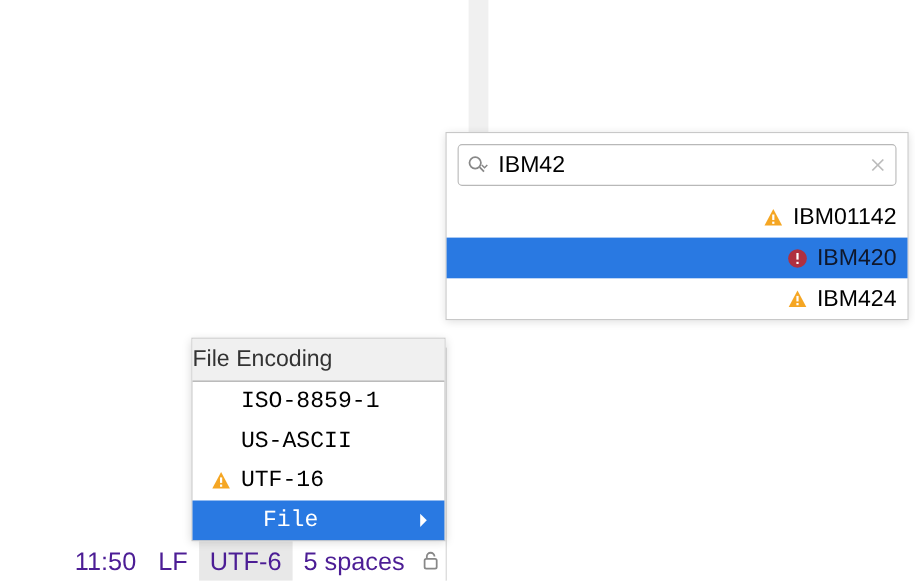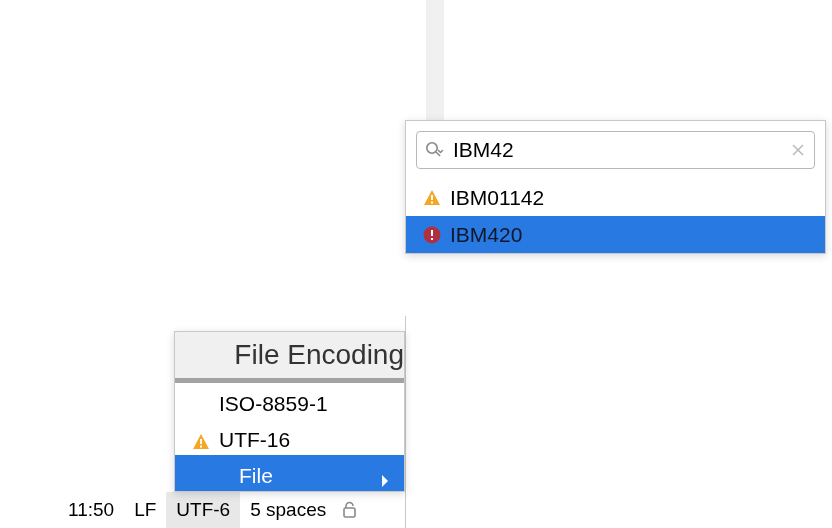--- a/index.html
+++ b/index.html
@@ -29,22 +29,22 @@
     }
     .status-bar {
       position: absolute;
       bottom: 0;
       left: 0;
       width: 405px;
       height: 36px;
       background: #fff;
       display: flex;
       align-items: center;
-      font-size: 19px;
-      color: #000000;
+      font-size: 23px;
+      color: #4c1d95;
     }
     .status-item {
       padding: 0 10px;
       height: 100%;
       display: flex;
       align-items: center;
     }
     .status-item.active {
       background: #e8e8e8;
     }
@@ -55,33 +55,34 @@
       position: absolute;
       left: 174px;
       bottom: 36px;
       width: 231px;
       background: #fff;
       border: 1px solid #c8c8c8;
       box-shadow: 0 2px 8px rgba(0,0,0,0.15);
     }
     .encoding-header {
       background: #f0f0f0;
-      text-align: right;
-      font-size: 28px;
+      text-align: left;
+      font-size: 21px;
       color: #333;
       padding: 7px 0;
-      border-bottom: 5px solid #a3a3a3;
+      border-bottom: 1px solid #a3a3a3;
     }
     .encoding-item {
       display: flex;
-      align-items: flex-end;
+      align-items: center;
       padding: 3px 10px 3px 16px;
       font-size: 21px;
       color: #000;
       height: 36px;
+      font-family: Liberation Mono, monospace;
     }
     .encoding-item .icon-slot {
       width: 28px;
       display: flex;
       align-items: center;
     }
     .encoding-item.selected {
       background: #2979e2;
       color: #fff;
     }
@@ -132,20 +133,21 @@
       font-size: 20px;
       cursor: pointer;
     }
     .result-item {
       display: flex;
       align-items: center;
       padding: 3px 10px 3px 16px;
       font-size: 21px;
       color: #000;
       height: 37px;
+      justify-content: flex-end;
     }
     .result-item .icon-slot {
       width: 28px;
       display: flex;
       align-items: center;
     }
     .result-item.selected {
       background: #2979e2;
       color: #0f172a;
     }
@@ -180,20 +182,24 @@
     </svg>
   </div>
 </div>
 
 <div class="encoding-popup">
   <div class="encoding-header">File Encoding</div>
   <div id="encoding-items">
       <div class="encoding-item">
         <span class="icon-slot"></span>
         <span class="label">ISO-8859-1</span>
+      </div>
+      <div class="encoding-item">
+        <span class="icon-slot"></span>
+        <span class="label">US-ASCII</span>
       </div>
       <div class="encoding-item">
         <span class="icon-slot">
           <svg width="20" height="20" viewBox="0 0 20 20">
     <path d="M10 2 L18 17 H2 Z" fill="#f5a623"></path>
     <rect x="9" y="7" width="2" height="5" fill="#fff"></rect>
     <rect x="9" y="13.5" width="2" height="2" fill="#fff"></rect>
   </svg>
         </span>
         <span class="label">UTF-16</span>
@@ -243,14 +249,24 @@
       <div class="result-item selected">
         <span class="icon-slot">
           <svg width="20" height="20" viewBox="0 0 20 20">
     <circle cx="10" cy="10" r="8.5" fill="#b03040"></circle>
     <rect x="9" y="5" width="2" height="6" fill="#fff"></rect>
     <rect x="9" y="13" width="2" height="2" fill="#fff"></rect>
   </svg>
         </span>
         <span>IBM420</span>
       </div>
+      <div class="result-item">
+        <span class="icon-slot">
+          <svg width="20" height="20" viewBox="0 0 20 20">
+    <path d="M10 2 L18 17 H2 Z" fill="#f5a623"></path>
+    <rect x="9" y="7" width="2" height="5" fill="#fff"></rect>
+    <rect x="9" y="13.5" width="2" height="2" fill="#fff"></rect>
+  </svg>
+        </span>
+        <span>IBM424</span>
+      </div>
     </div>
 </div>
 
 </body></html>

